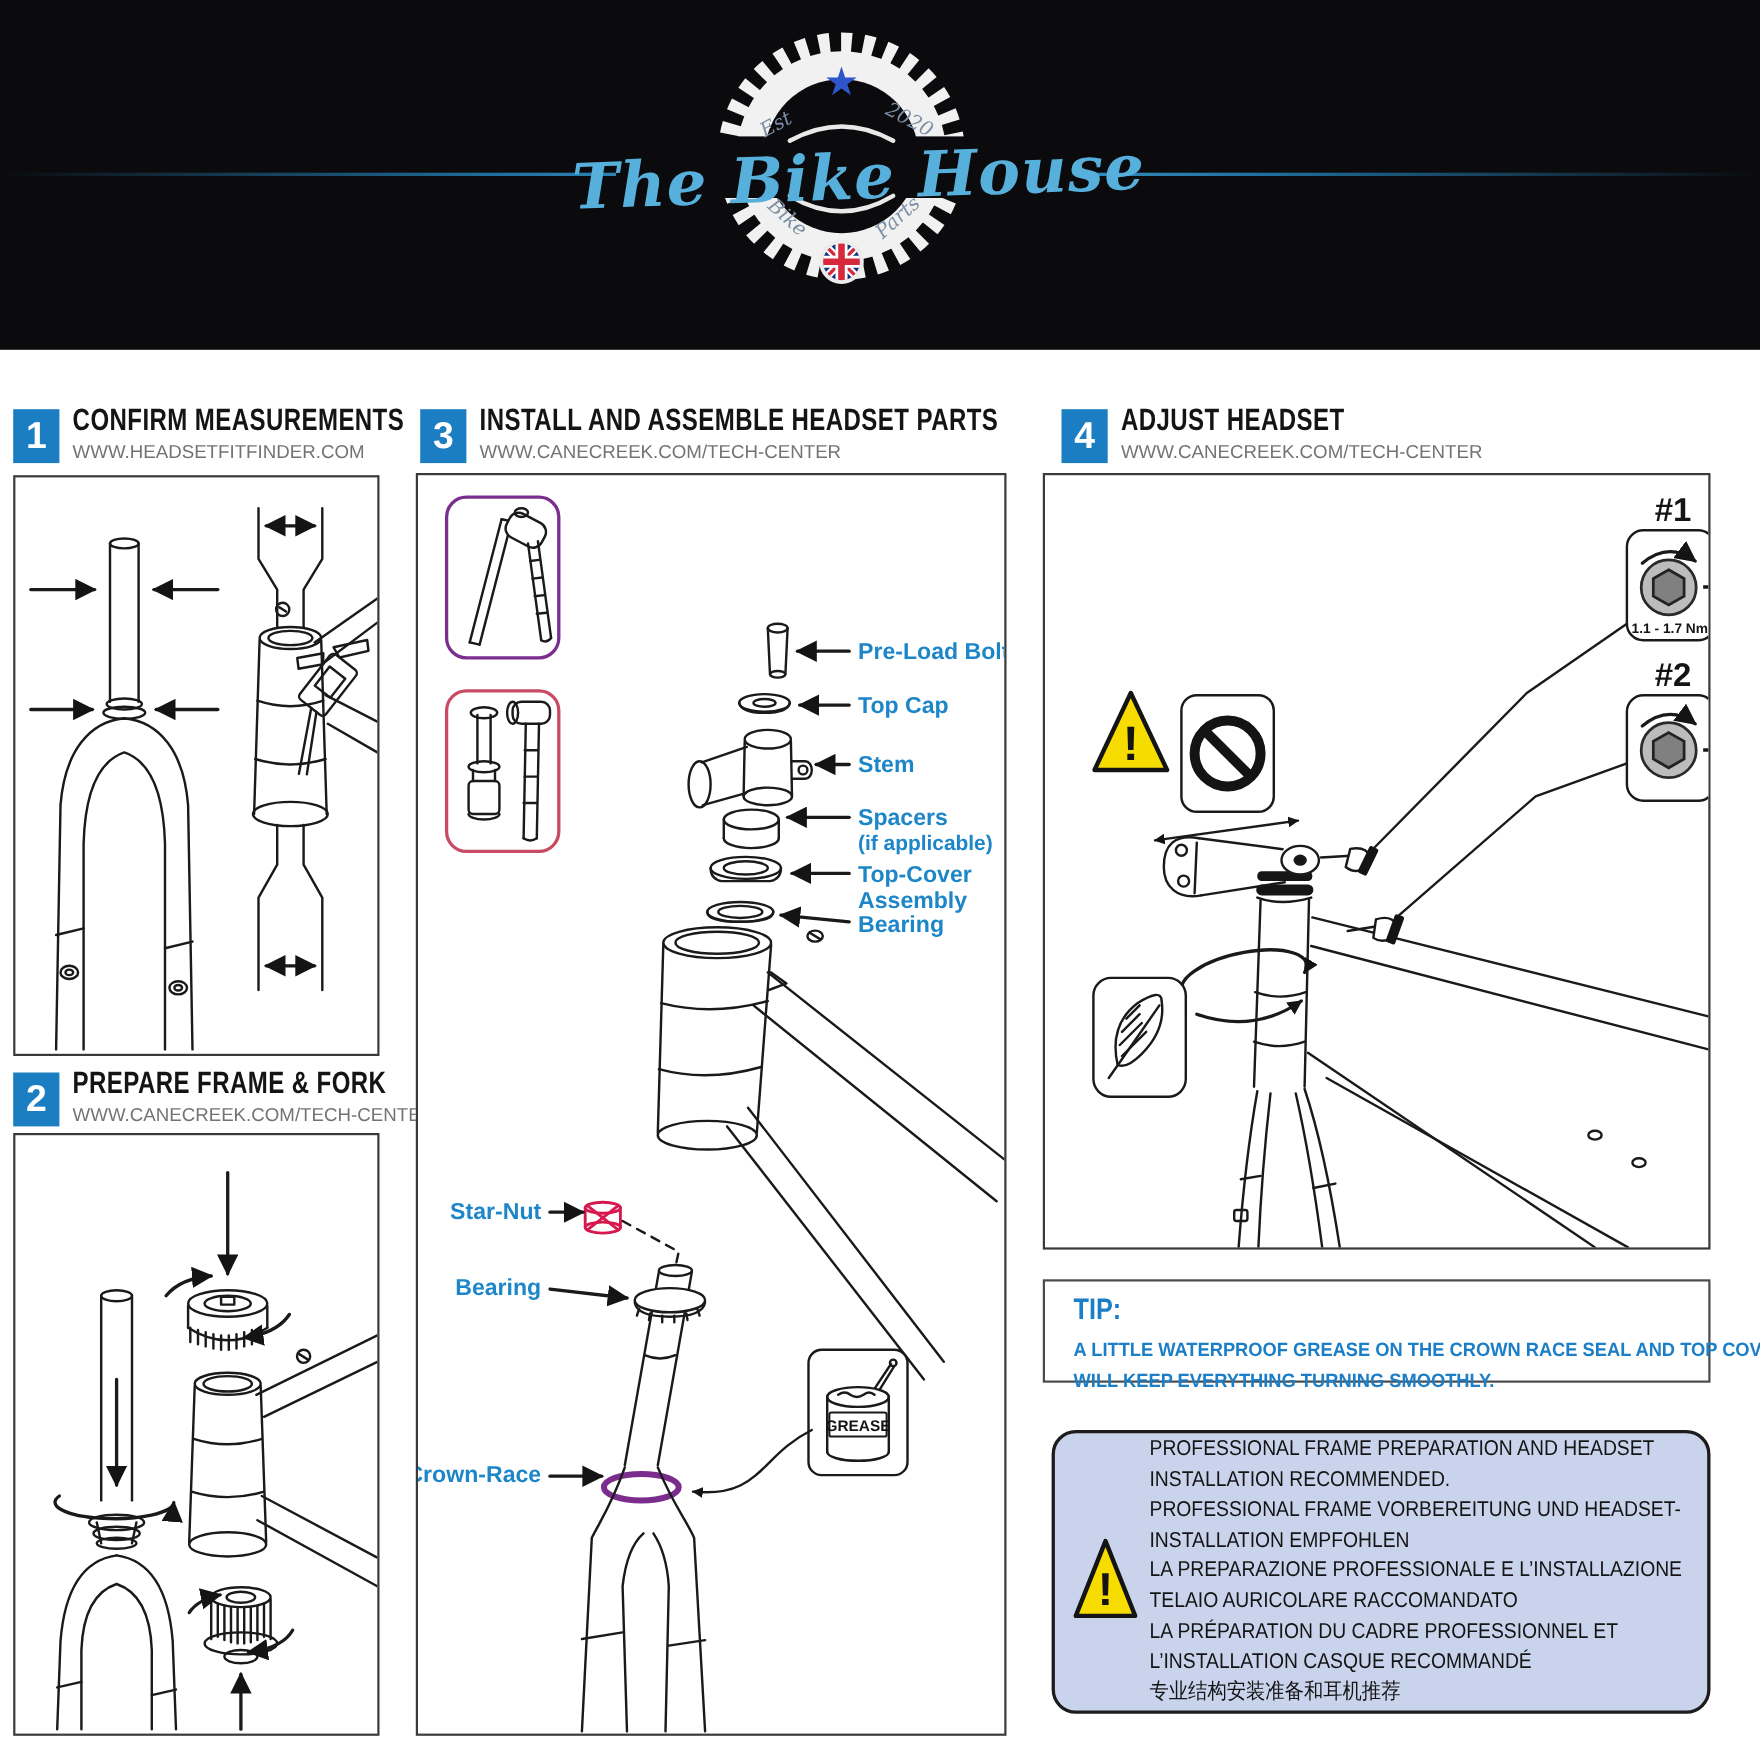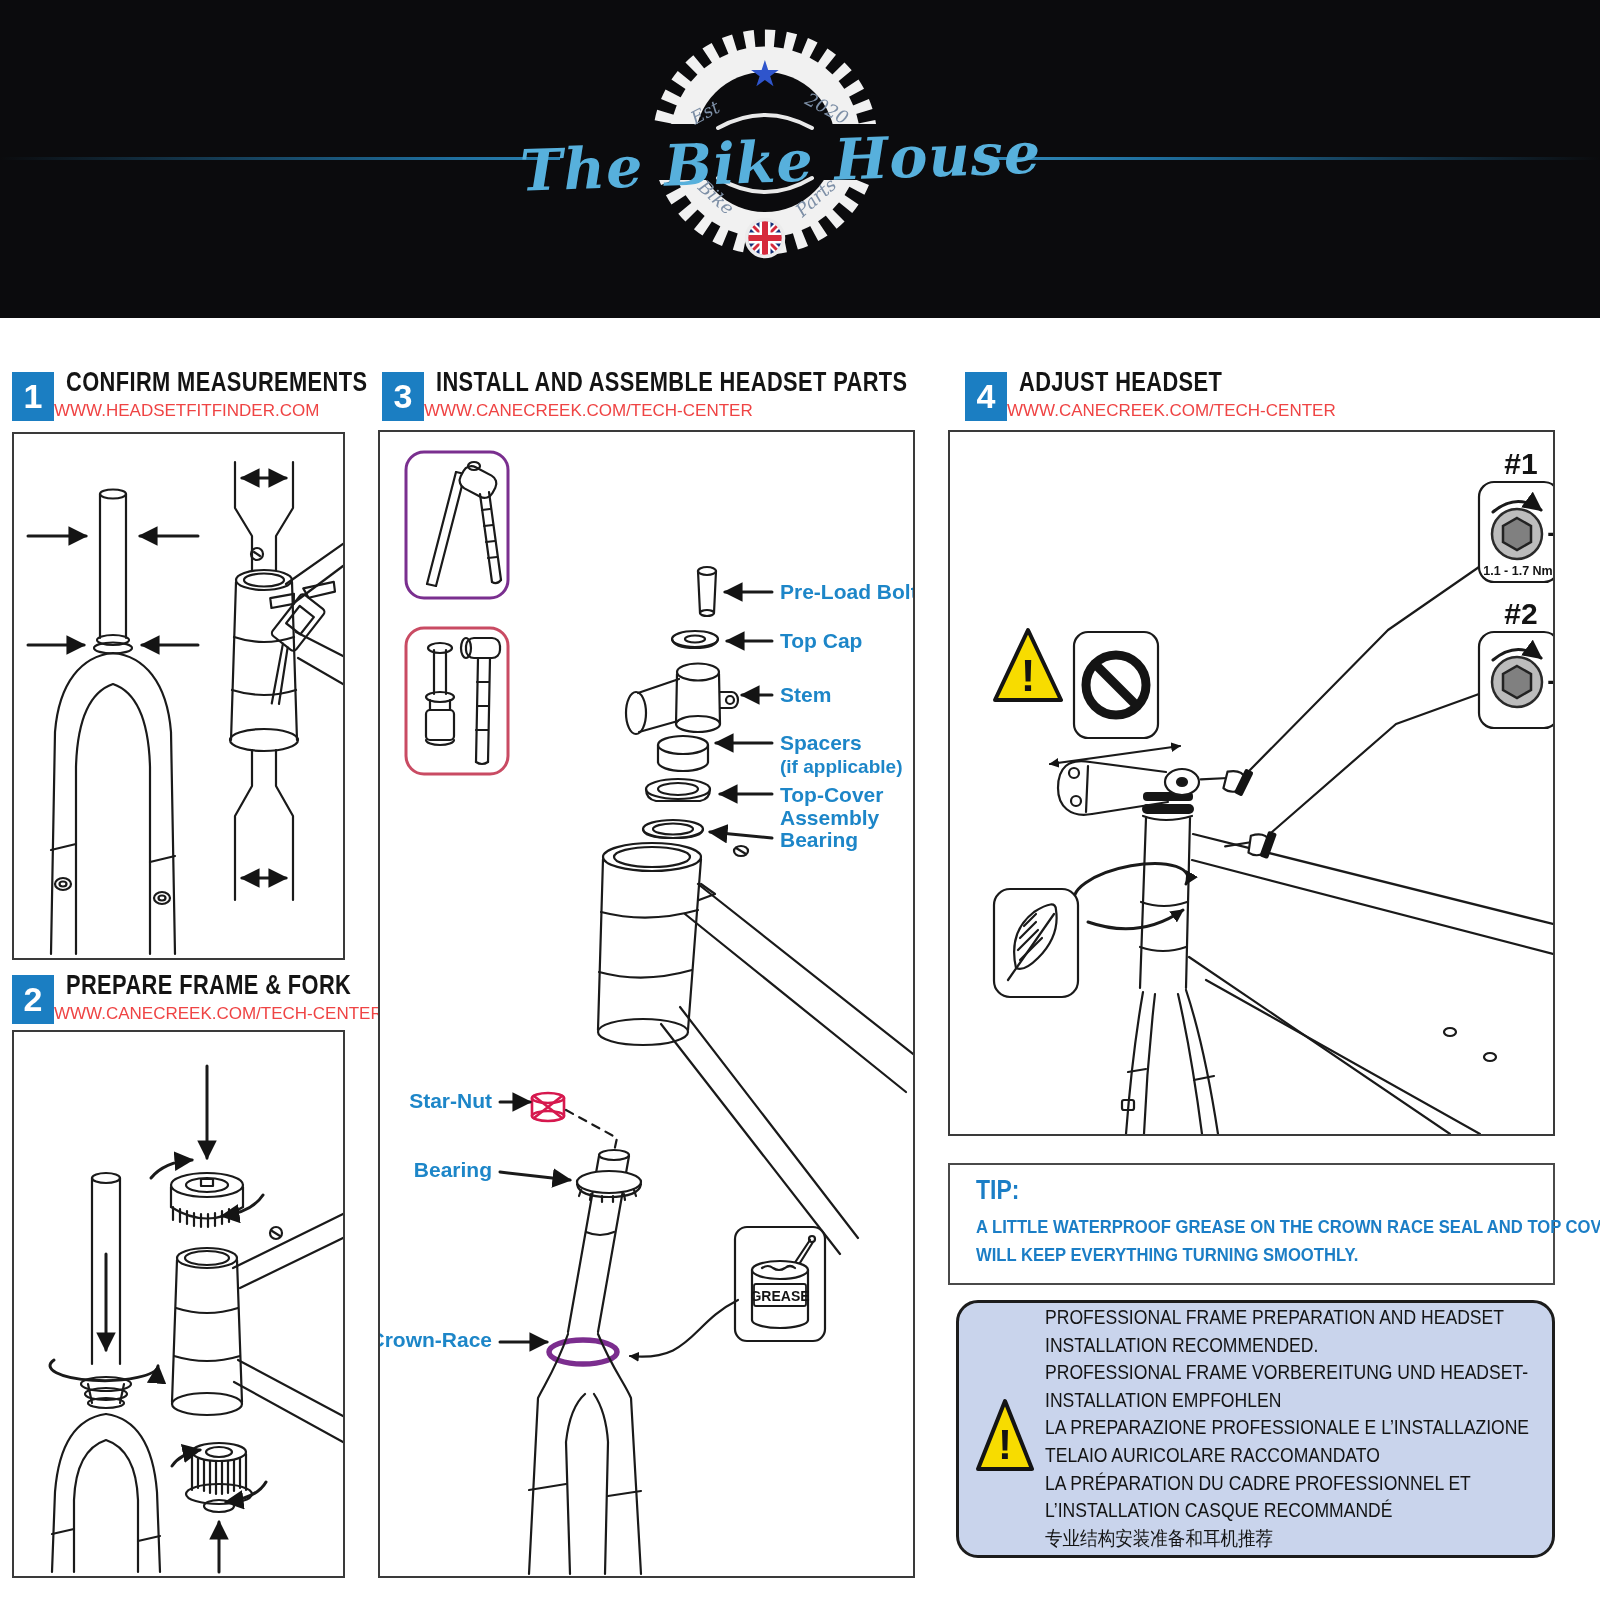--- a/index.html
+++ b/index.html
@@ -14,21 +14,21 @@
   .logo-script{position:absolute;left:-40px;top:118px;width:500px;text-align:center;
     font-family:"DejaVu Serif",serif;font-style:italic;font-weight:bold;font-size:57px;
     color:#57b0dc;letter-spacing:1px;transform:rotate(-2deg);white-space:nowrap;}
 
   
   .step-head{position:absolute;width:560px;height:60px;}
   .step-num{position:absolute;left:0;top:0;width:42px;height:49px;background:#1b7ec2;color:#fff;
     font-weight:bold;font-size:34px;display:flex;align-items:center;justify-content:center;}
   .step-title{position:absolute;left:54px;top:-6px;font-weight:bold;font-size:28px;color:#141414;
     white-space:nowrap;transform:scaleX(0.78);transform-origin:left top;letter-spacing:0.5px;}
-  .step-url{position:absolute;left:42px;top:29px;font-size:17px;color:#ef4444;white-space:nowrap;}
+  .step-url{position:absolute;left:54px;top:29px;font-size:17px;color:#737373;white-space:nowrap;}
 
   .panel{position:absolute;border:2px solid #3a3a3a;background:#fff;box-sizing:border-box;}
   .panel svg{position:absolute;left:0;top:0;}
 
   
   .tipbox{position:absolute;border:2px solid #4a4a4a;background:#fff;box-sizing:border-box;}
   .tip-head{position:absolute;left:26px;top:10px;color:#1b7ec6;font-weight:bold;font-size:27px;
     transform:scaleX(0.85);transform-origin:left top;}
   .tip-line1{position:absolute;left:26px;top:52px;}
   .tip-line2{position:absolute;left:26px;top:80px;}
@@ -500,21 +500,21 @@
         <text x="42" y="4" text-anchor="middle" class="dktxt" font-size="30">#2</text>
         <rect class="lnf" x="0" y="12" width="80" height="96" rx="15" stroke-width="3"></rect>
         <circle cx="38" cy="62" r="25" fill="#bcbcbc" stroke="#2a2a2a" stroke-width="2.5"></circle>
         <path d="M38,46 l14,8 v16 l-14,8 l-14,-8 v-16 z" fill="#808080" stroke="#222" stroke-width="2.5"></path>
         <path class="ln thk" d="M14,40 Q38,20 62,38" marker-end="url(#ah)"></path>
         <text x="68" y="72" class="dktxt" font-size="30">+</text>
       </g>
     </svg>
   </div>
 
-  <div class="tipbox" style="left:948px;top:1163px;width:607px;height:122px;">
+  <div class="tipbox" style="left:948px;top:1163px;width:607px;height:94px;">
     <div class="tip-head">TIP:</div>
     <div class="tip-line1"><span class="tip-line" style="display:inline-block">A LITTLE WATERPROOF GREASE ON THE CROWN RACE SEAL AND TOP COVER SEAL</span></div>
     <div class="tip-line2"><span class="tip-line" style="display:inline-block">WILL KEEP EVERYTHING TURNING SMOOTHLY.</span></div>
   </div>
 
   <div class="warnbox" style="left:956px;top:1300px;width:599px;height:258px;">
     <svg class="warn-tri" width="64" height="88" viewBox="0 0 64 88">
       <path d="M5,78 L32,10 L59,78 Z" fill="#f7dc00" stroke="#141414" stroke-width="4" stroke-linejoin="round"></path>
       <text x="32" y="68" text-anchor="middle" font-size="42" font-weight="bold" fill="#141414" font-family="Liberation Sans, sans-serif">!</text>
     </svg>

